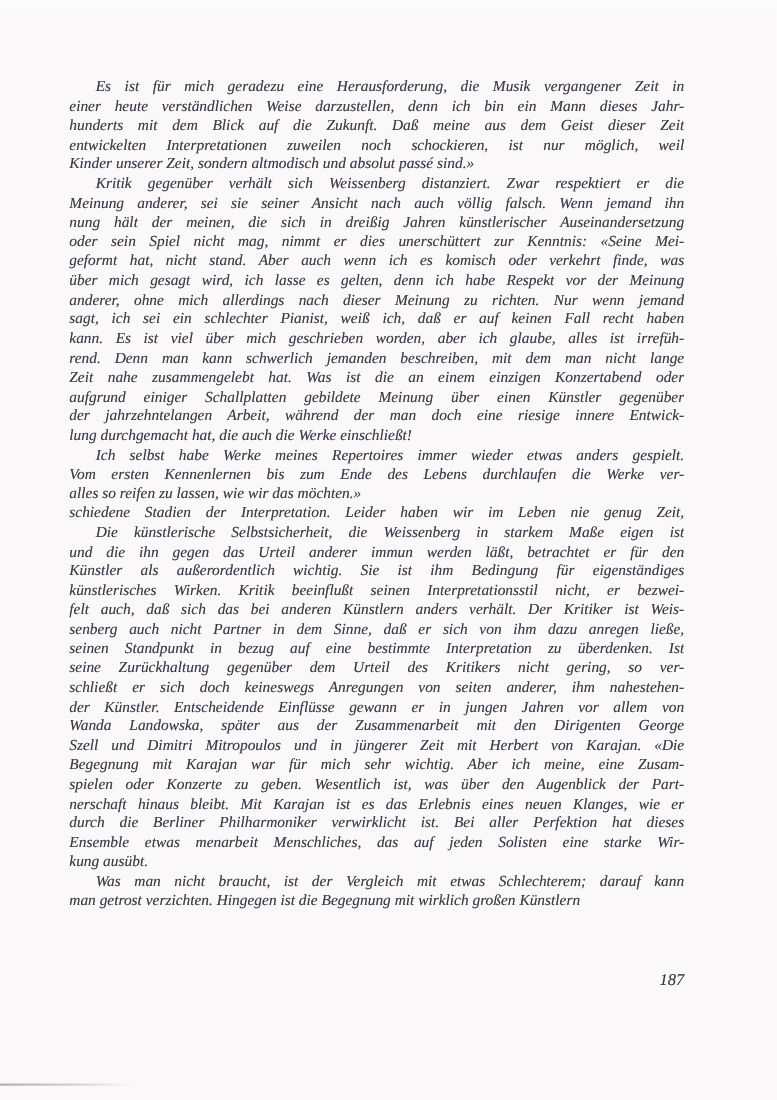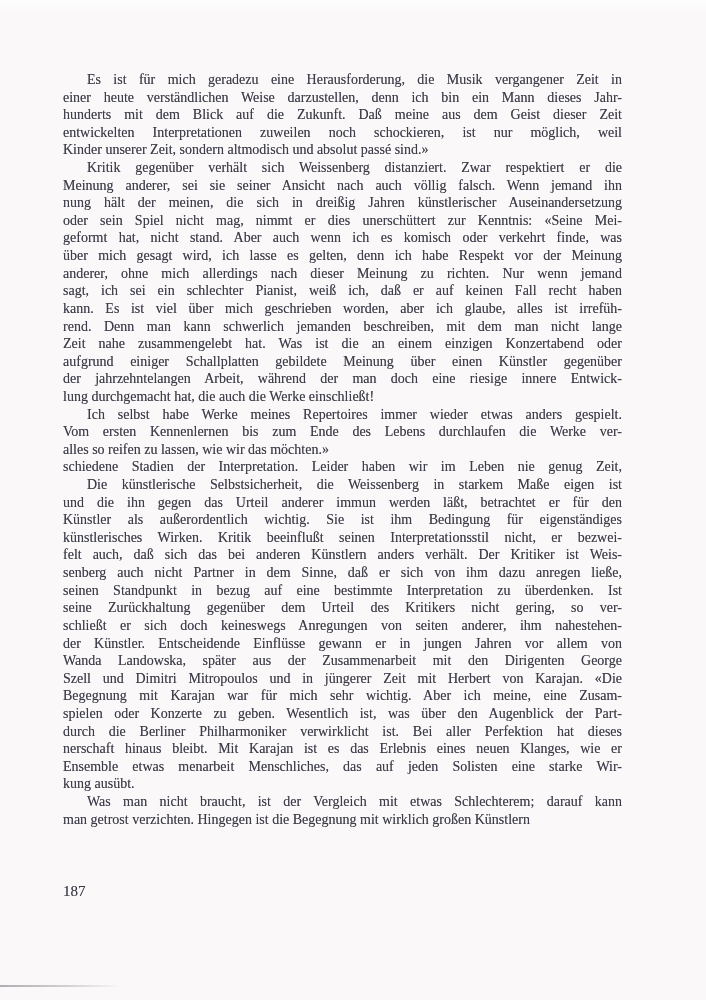--- a/index.html
+++ b/index.html
@@ -11,20 +11,21 @@
     overflow: hidden;
   }
   .page {
     position: absolute;
     left: 0; top: 0;
     width: 706px;
     height: 1000px;
     background: #fbf8f9;
     font-family: "Liberation Serif", "DejaVu Serif", serif;
     overflow: hidden;
+    font-style: italic;
   }
   .page::before { 
     content: "";
     position: absolute;
     left: 0; top: 0;
     width: 100%; height: 14px;
     background: linear-gradient(to bottom, #fefeff, rgba(254,254,255,0));
     pointer-events: none;
   }
   .text-block {
@@ -45,20 +46,21 @@
     text-align: justify;
     text-align-last: justify;
   }
   .line.first { text-indent: 24px; }
   .line.last  { text-align-last: left; }
   .page-number {
     position: absolute;
     left: 63px;
     top: 881px;
     width: 559px;
+    text-align: right;
     color: #3d3d49;
     font-size: 15px;
     line-height: 20px;
     text-shadow: 0 0 0.5px rgba(61,61,75,0.55);
   }
   .scan-artifact-line {
     position: absolute;
     left: 0;
     top: 985px;
     width: 122px;
@@ -109,22 +111,22 @@
         <div class="line">felt auch, daß sich das bei anderen Künstlern anders verhält. Der Kritiker ist Weis-</div>
         <div class="line">senberg auch nicht Partner in dem Sinne, daß er sich von ihm dazu anregen ließe,</div>
         <div class="line">seinen Standpunkt in bezug auf eine bestimmte Interpretation zu überdenken. Ist</div>
         <div class="line">seine Zurückhaltung gegenüber dem Urteil des Kritikers nicht gering, so ver-</div>
         <div class="line">schließt er sich doch keineswegs Anregungen von seiten anderer, ihm nahestehen-</div>
         <div class="line">der Künstler. Entscheidende Einflüsse gewann er in jungen Jahren vor allem von</div>
         <div class="line">Wanda Landowska, später aus der Zusammenarbeit mit den Dirigenten George</div>
         <div class="line">Szell und Dimitri Mitropoulos und in jüngerer Zeit mit Herbert von Karajan. «Die</div>
         <div class="line">Begegnung mit Karajan war für mich sehr wichtig. Aber ich meine, eine Zusam-</div>
         <div class="line">spielen oder Konzerte zu geben. Wesentlich ist, was über den Augenblick der Part-</div>
+        <div class="line">nerschaft hinaus bleibt. Mit Karajan ist es das Erlebnis eines neuen Klanges, wie er</div>
         <div class="line">durch die Berliner Philharmoniker verwirklicht ist. Bei aller Perfektion hat dieses</div>
-        <div class="line">nerschaft hinaus bleibt. Mit Karajan ist es das Erlebnis eines neuen Klanges, wie er</div>
         <div class="line">Ensemble etwas menarbeit Menschliches, das auf jeden Solisten eine starke Wir-</div>
         <div class="line last">kung ausübt.</div>
       </div>
       <div class="para">
         <div class="line first">Was man nicht braucht, ist der Vergleich mit etwas Schlechterem; darauf kann</div>
         <div class="line last">man getrost verzichten. Hingegen ist die Begegnung mit wirklich großen Künstlern</div>
       </div>
     </div>
   <div class="page-number">187</div>
   <div class="scan-artifact-line"></div>

